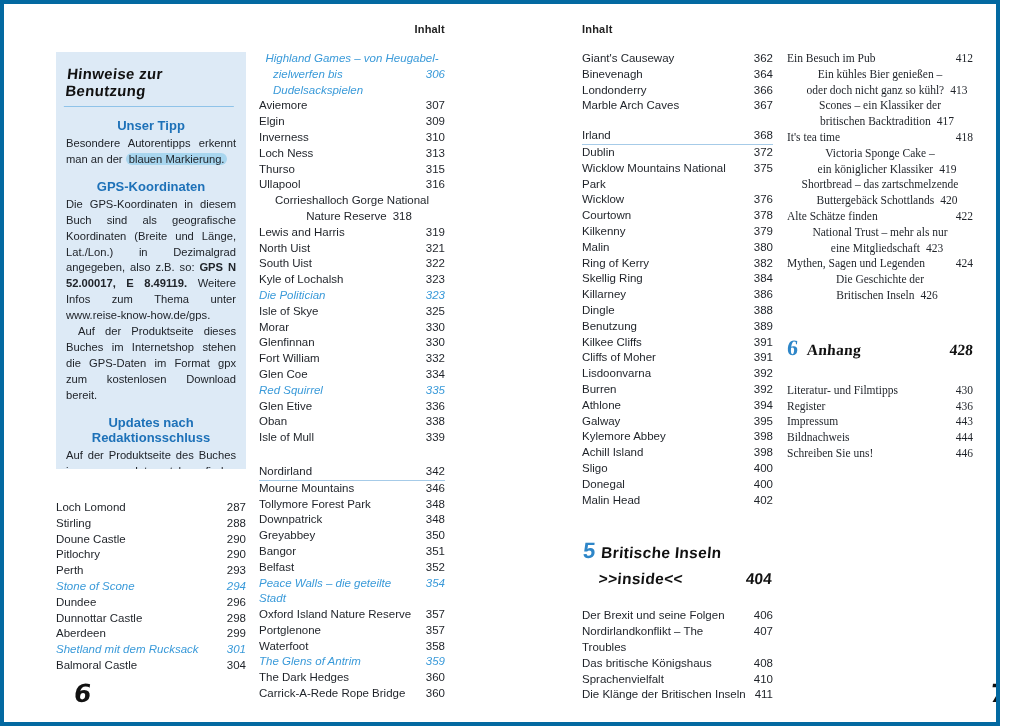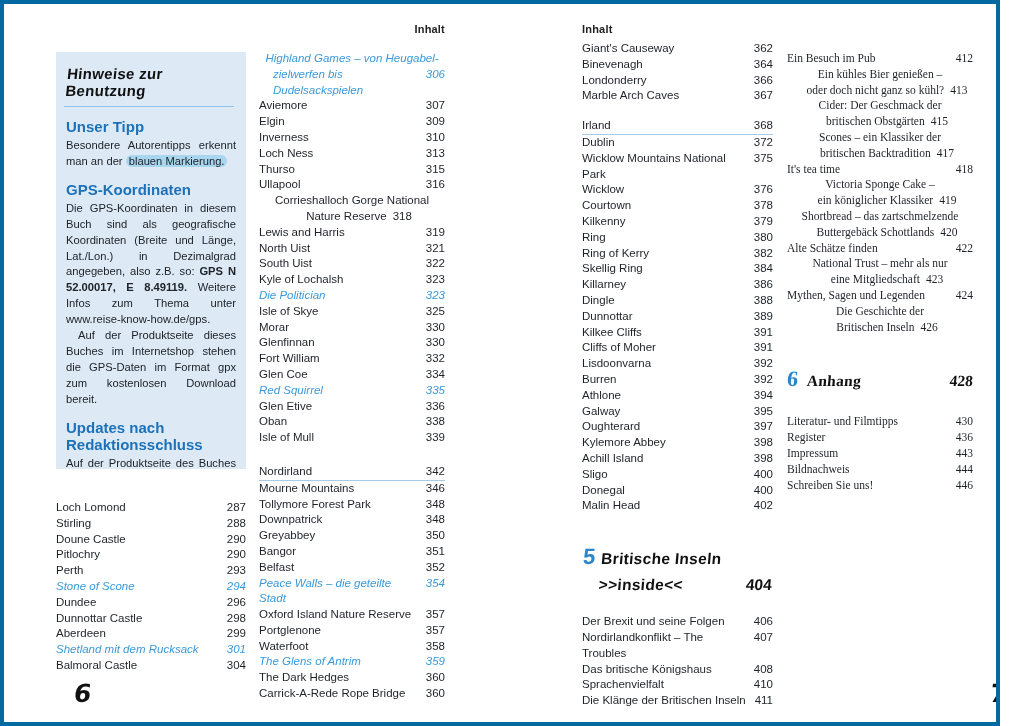--- a/index.html
+++ b/index.html
@@ -16,31 +16,31 @@
 
   
   .infobox{
     position:absolute;left:52px;top:48px;width:190px;height:417px;box-sizing:border-box;
     background:#ddeaf6;padding:13px 10px 10px 10px;overflow:hidden;
   }
   .ib-title{
     font-size:15px;font-weight:800;color:#111;transform:skewX(-6deg);
     letter-spacing:.3px;padding-bottom:7px;border-bottom:1px solid #8fc3e9;margin-bottom:11px;
   }
-  .ibhead{color:#1d71b8;font-weight:700;font-size:15px;margin:11px 0 3px 0;}
+  .ibhead{color:#1d71b8;font-weight:700;font-size:13px;margin:11px 0 3px 0;text-align:center;}
   .ibp{margin:0;font-size:11.2px;line-height:15.9px;text-align:justify;color:#20242a;}
   .ibp.ind{text-indent:12px;}
   .ibp .bold{font-weight:700;}
   .ibp .highlight{background:#a8d6ef;border-radius:7px;padding:0 3px;}
 
   
   .toccol{position:absolute;font-size:11.5px;}
   #left-list{left:52px;top:496px;width:190px;}
   #mid-col{left:255px;top:47px;width:186px;}
-  #rcol1{left:578px;top:37px;width:191px;}
+  #rcol1{left:578px;top:47px;width:191px;}
   #rcol2{left:783px;top:47px;width:186px;font-family:Liberation Serif, serif;}
 
   .trow{display:flex;justify-content:space-between;line-height:15.8px;color:#1e2228;}
   .trow .pg{margin-left:6px;white-space:nowrap;}
   .trow.wrap{display:block;}
   .tline{display:flex;justify-content:center;line-height:15.8px;}
   .tline.l2{padding-left:14px;}
   .feature{color:#3a9ad9;font-style:italic;}
   .section{font-weight:400;border-bottom:1.5px solid #a6cbe8;}
 
@@ -331,41 +331,41 @@
         </div>
         <div class="trow">
           <span class="lbl">Courtown</span>
           <span class="pg">378</span>
         </div>
         <div class="trow">
           <span class="lbl">Kilkenny</span>
           <span class="pg">379</span>
         </div>
         <div class="trow">
-          <span class="lbl">Ring</span>
+          <span class="lbl">Malin</span>
           <span class="pg">380</span>
         </div>
         <div class="trow">
           <span class="lbl">Ring of Kerry</span>
           <span class="pg">382</span>
         </div>
         <div class="trow">
           <span class="lbl">Skellig Ring</span>
           <span class="pg">384</span>
         </div>
         <div class="trow">
           <span class="lbl">Killarney</span>
           <span class="pg">386</span>
         </div>
         <div class="trow">
           <span class="lbl">Dingle</span>
           <span class="pg">388</span>
         </div>
         <div class="trow">
-          <span class="lbl">Dunnottar</span>
+          <span class="lbl">Benutzung</span>
           <span class="pg">389</span>
         </div>
         <div class="trow">
           <span class="lbl">Kilkee Cliffs</span>
           <span class="pg">391</span>
         </div>
         <div class="trow">
           <span class="lbl">Cliffs of Moher</span>
           <span class="pg">391</span>
         </div>
@@ -377,24 +377,20 @@
           <span class="lbl">Burren</span>
           <span class="pg">392</span>
         </div>
         <div class="trow">
           <span class="lbl">Athlone</span>
           <span class="pg">394</span>
         </div>
         <div class="trow">
           <span class="lbl">Galway</span>
           <span class="pg">395</span>
-        </div>
-        <div class="trow">
-          <span class="lbl">Oughterard</span>
-          <span class="pg">397</span>
         </div>
         <div class="trow">
           <span class="lbl">Kylemore Abbey</span>
           <span class="pg">398</span>
         </div>
         <div class="trow">
           <span class="lbl">Achill Island</span>
           <span class="pg">398</span>
         </div>
         <div class="trow">
@@ -450,29 +446,20 @@
           <span class="lbl">Ein Besuch im Pub</span>
           <span class="pg">412</span>
         </div>
         <div class="trow wrap">
           <div class="tline">
             <span class="lbl">Ein kühles Bier genießen –</span>
           </div>
           <div class="tline l2">
             <span class="lbl">oder doch nicht ganz so kühl?</span>
             <span class="pg">413</span>
-          </div>
-        </div>
-        <div class="trow wrap">
-          <div class="tline">
-            <span class="lbl">Cider: Der Geschmack der</span>
-          </div>
-          <div class="tline l2">
-            <span class="lbl">britischen Obstgärten</span>
-            <span class="pg">415</span>
           </div>
         </div>
         <div class="trow wrap">
           <div class="tline">
             <span class="lbl">Scones – ein Klassiker der</span>
           </div>
           <div class="tline l2">
             <span class="lbl">britischen Backtradition</span>
             <span class="pg">417</span>
           </div>

